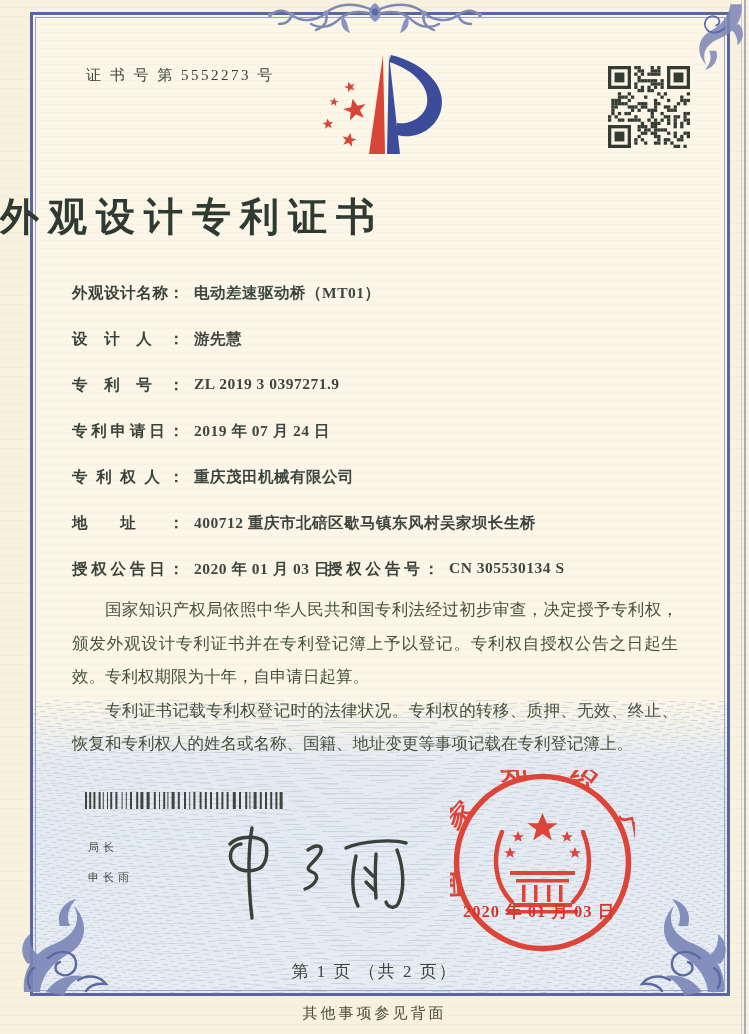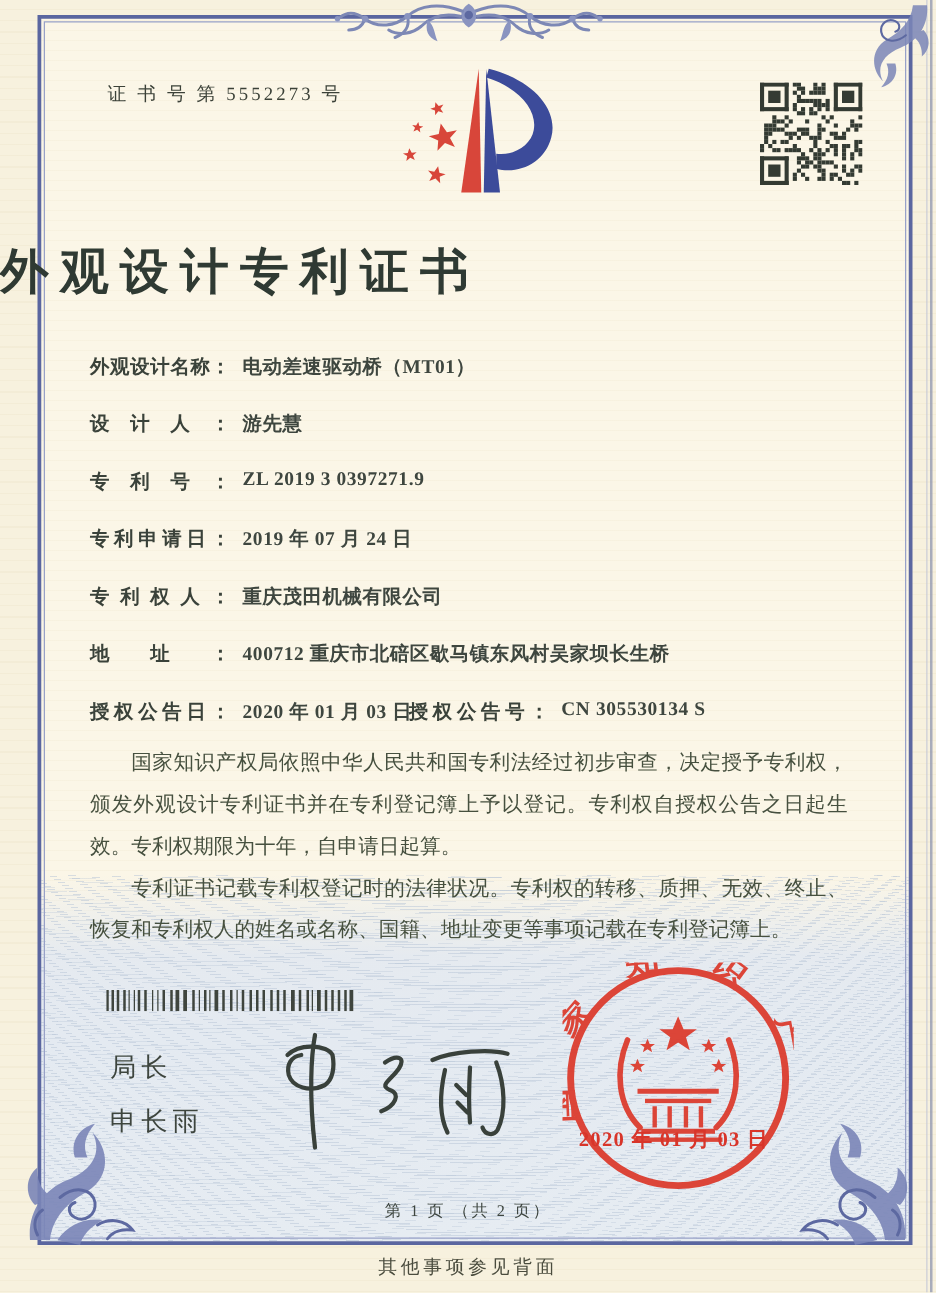--- a/index.html
+++ b/index.html
@@ -75,32 +75,32 @@
 
   .paras{
     position:absolute;left:72px;top:593px;width:606px;
     font-size:16.5px;line-height:33.5px;color:#46503f;text-align:justify;
   }
   .paras p{margin:0;text-indent:2em;}
 
   .barcode{position:absolute;left:85px;top:792px;width:200px;height:17px;}
 
   .signer{position:absolute;left:88px;top:840px;color:#3d453e;}
-  .signer .ln{font-size:21px;letter-spacing:4px;margin-bottom:15px;}
+  .signer .ln{font-size:11px;letter-spacing:4px;margin-bottom:15px;}
   .signature{position:absolute;left:200px;top:818px;width:230px;height:105px;}
 
   .seal{position:absolute;left:450px;top:770px;width:185px;height:185px;opacity:.93;}
   .seal-date{
     position:absolute;left:463px;top:901px;
     font-size:16.5px;font-weight:bold;color:#d8352a;letter-spacing:1px;white-space:nowrap;
   }
 
   .page-num{
     position:absolute;left:0;top:960px;width:749px;text-align:center;
-    font-size:13px;letter-spacing:2px;color:#3d453f;
+    font-size:17px;letter-spacing:2px;color:#3d453f;
   }
   .back-note{
     position:absolute;left:0;top:1004px;width:749px;text-align:center;
     font-size:15px;letter-spacing:3px;color:#4a4c3e;
   }
 
   .orn{position:absolute;color:#7b86b8;}
   .garland{left:248px;top:0;width:254px;height:36px;}
   .corner-tr{left:676px;top:0px;width:72px;height:72px;transform:rotate(180deg);}
   .corner-bl{left:16px;top:896px;width:100px;height:102px;}

